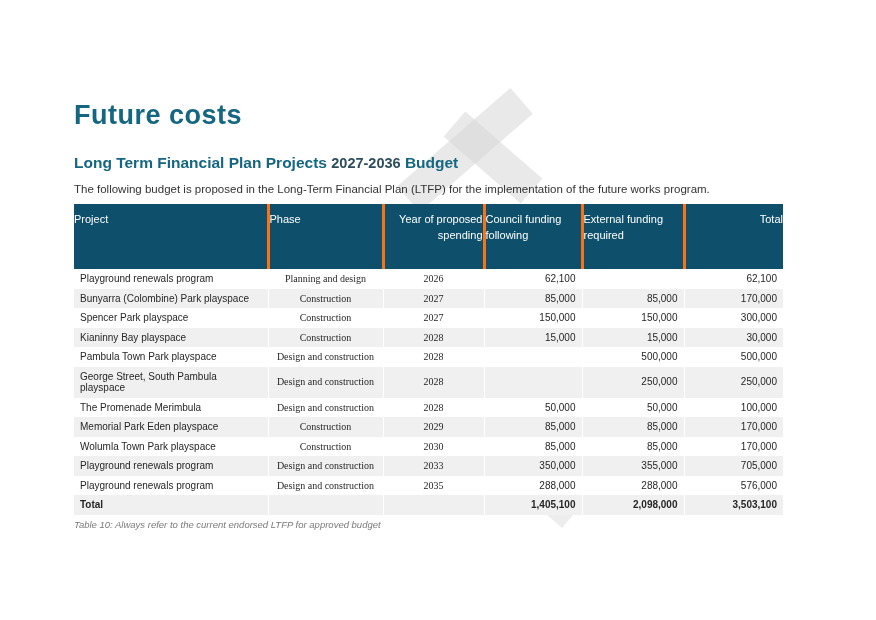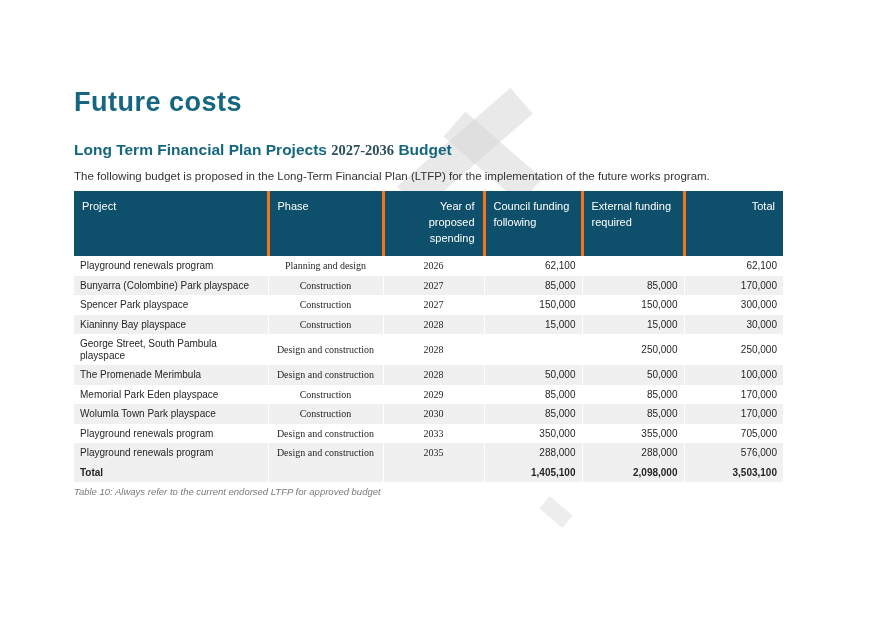--- a/index.html
+++ b/index.html
@@ -16,39 +16,39 @@
   }
 
   
   .watermark { position: absolute; inset: 0; z-index: 1; }
   .wm-stroke { position: absolute; background: #d7d7d7; opacity: .55; }
   .wm-a { left: 390px; top: 133px; width: 150px; height: 34px; transform: rotate(-41deg); }
   .wm-b { left: 442px; top: 141px; width: 102px; height: 33px; transform: rotate(41deg); }
   .wm-c { left: 541px; top: 504px; width: 30px; height: 16px; transform: rotate(41deg); opacity: .45; }
 
   
-  .content { position: absolute; left: 74px; top: 87px; width: 709px; z-index: 2; }
+  .content { position: absolute; left: 74px; top: 100px; width: 709px; z-index: 2; }
 
   .page-title {
     font-size: 27px;
     font-weight: 700;
     letter-spacing: .5px;
     color: #156781;
     margin-bottom: 23px;
   }
 
   .section-title {
     font-size: 15.5px;
     font-weight: 700;
     color: #156781;
     margin-bottom: 11px;
   }
   .section-title .years {
     color: #2b4d5c;
-    font-family: Liberation Serif, serif;
+    font-family: Liberation Sans, sans-serif;
     font-size: 14.5px;
   }
 
   .intro {
     font-size: 11.5px;
     color: #333333;
     margin-bottom: 9px;
   }
 
   
@@ -60,21 +60,21 @@
   }
 
   thead th {
     background: #0e506b;
     color: #ffffff;
     font-weight: 400;
     font-size: 11px;
     line-height: 16px;
     text-align: left;
     vertical-align: top;
-    padding: 7px 8px;
+    padding: 7px 0;
     height: 65px;
   }
   thead th + th { border-left: 3px solid #f97316; }
   thead th.a-center { text-align: right; }
 
   tbody td {
     font-size: 10px;
     line-height: 11.5px;
     color: #262626;
     padding: 4px 6px;
@@ -165,20 +165,28 @@
   </tr>
           <tr>
     <td class="a-left">Kianinny Bay playspace</td>
     <td class="a-center">Construction</td>
     <td class="a-center">2028</td>
     <td class="a-right">15,000</td>
     <td class="a-right">15,000</td>
     <td class="a-right">30,000</td>
   </tr>
           <tr>
+    <td class="a-left">Pambula Town Park playspace</td>
+    <td class="a-center">Design and construction</td>
+    <td class="a-center">2028</td>
+    <td class="a-right"></td>
+    <td class="a-right">500,000</td>
+    <td class="a-right">500,000</td>
+  </tr>
+          <tr>
     <td class="a-left">George Street, South Pambula playspace</td>
     <td class="a-center">Design and construction</td>
     <td class="a-center">2028</td>
     <td class="a-right"></td>
     <td class="a-right">250,000</td>
     <td class="a-right">250,000</td>
   </tr>
           <tr>
     <td class="a-left">The Promenade Merimbula</td>
     <td class="a-center">Design and construction</td>

